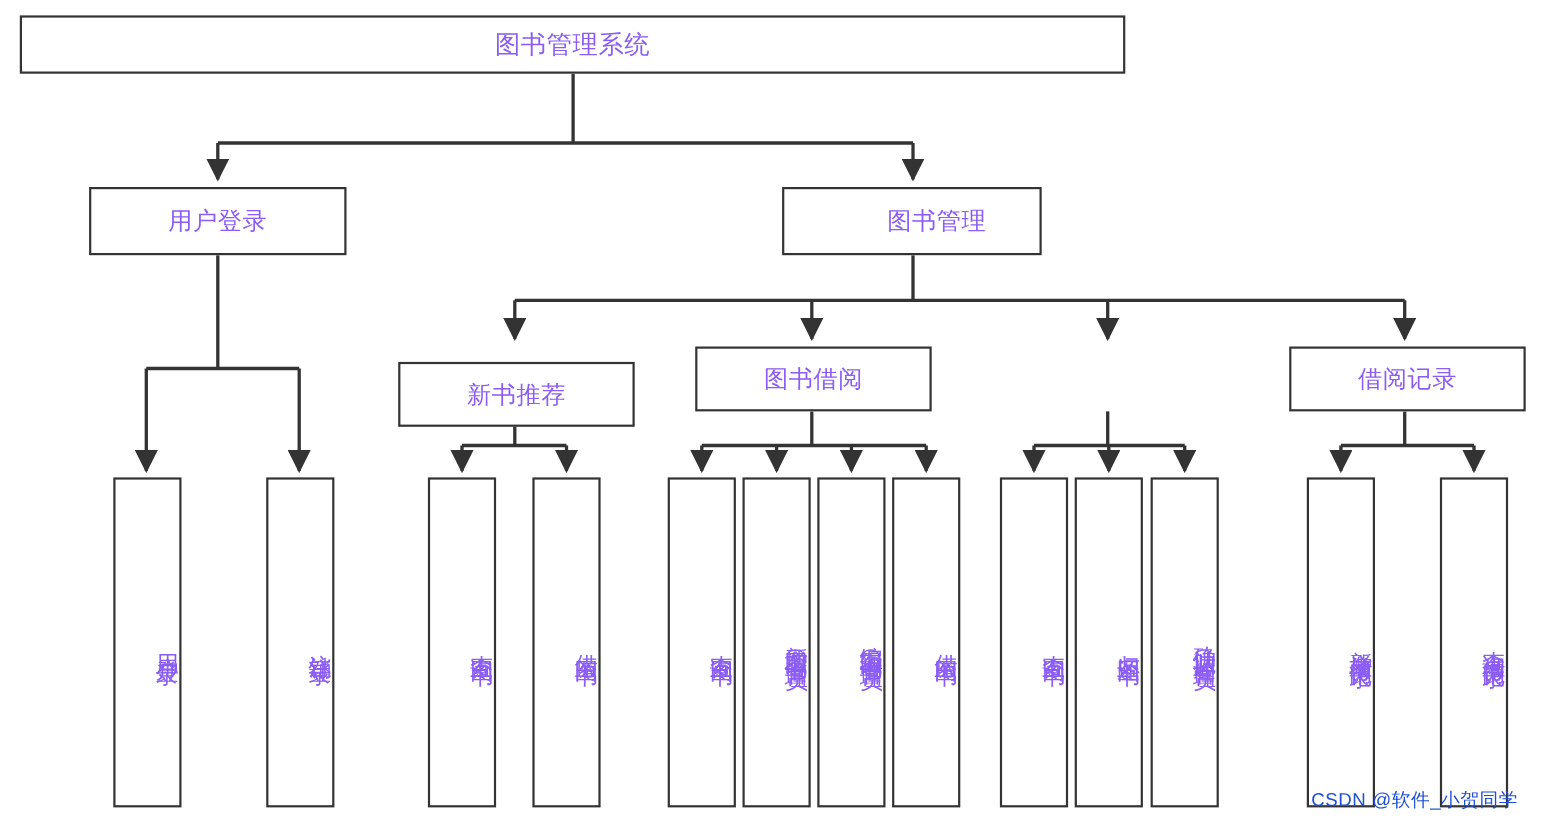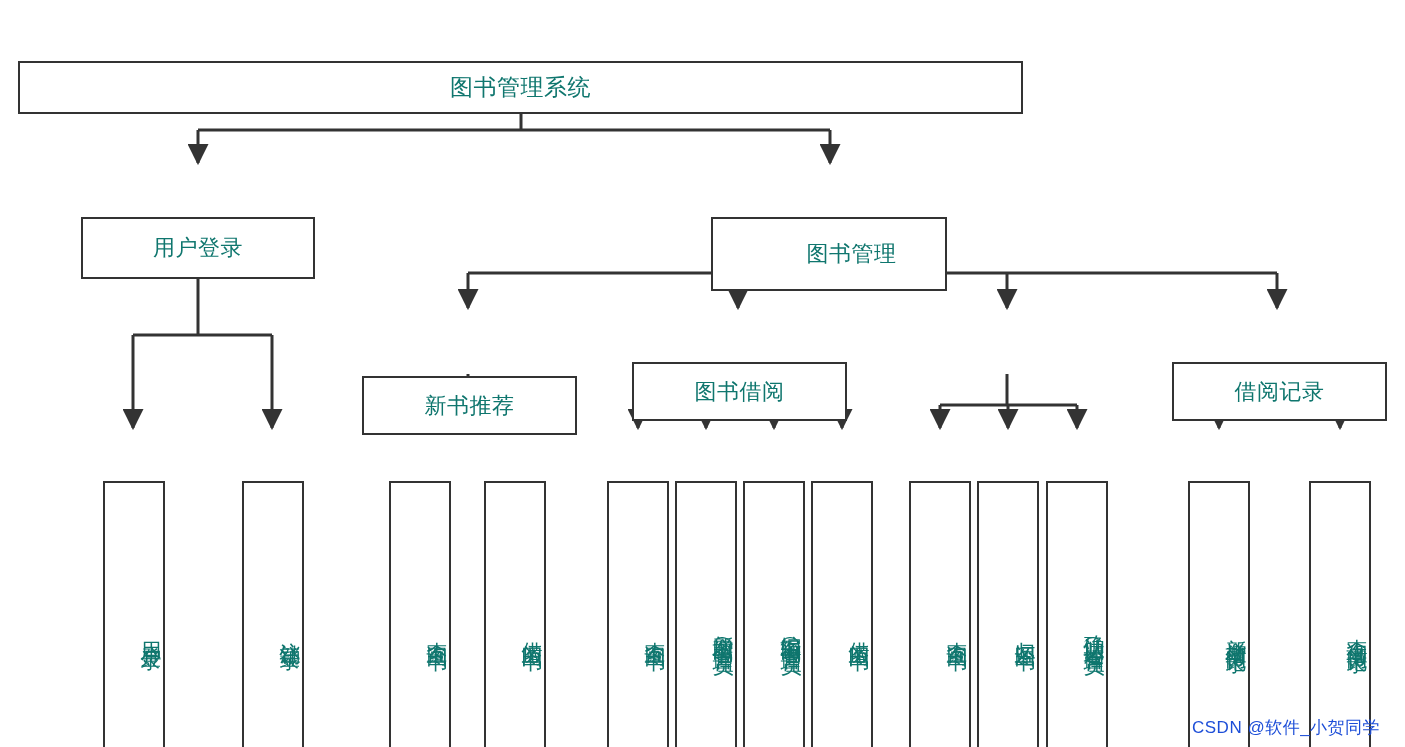--- a/index.html
+++ b/index.html
@@ -27,25 +27,24 @@
     pointer-events: none;
   }
   .node {
     position: absolute;
     box-sizing: border-box;
     border: 2px solid #333333;
     background: #ffffff;
     display: flex;
     align-items: center;
     justify-content: center;
-    color: #0f766e;
+    color: #8b5cf6;
     line-height: 1.18;
     text-align: center;
     z-index: 2;
-    margin-top: 47px;
   }
   .node.h {
     font-size: 22px;
     letter-spacing: 0.5px;
   }
   .node.root {
     font-size: 23px;
   }
   .node.v {
     font-size: 21px;
@@ -117,21 +116,21 @@
       <path d="M 1277 374 L 1277 405"></path>
       <path d="M 1219 405 L 1340 405"></path>
       <path d="M 1219 405 L 1219 428" marker-end="url(#arrow)"></path>
       <path d="M 1340 405 L 1340 428" marker-end="url(#arrow)"></path>
     </g>
   </svg>
 
   <div class="node h root" style="left:18px; top:14px; width:1005px; height:53px;">图书管理系统</div>
 
   <div class="node h" style="left:81px; top:170px; width:234px; height:62px;">用户登录</div>
-  <div class="node h" style="left:711px; top:170px; width:236px; height:74px;padding-left:45px;">图书管理</div>
+  <div class="node h" style="left:711px; top:170px; width:236px; height:62px;padding-left:45px;">图书管理</div>
 
   <div class="node h" style="left:362px; top:329px; width:215px; height:59px;">新书推荐</div>
   <div class="node h" style="left:632px; top:315px; width:215px; height:59px;">图书借阅</div>
   <div class="node h" style="left:1172px; top:315px; width:215px; height:59px;">借阅记录</div>
 
   <div class="node v" style="left:103px; top:434px; width:62px; height:300px;">用户登录</div>
   <div class="node v" style="left:242px; top:434px; width:62px; height:300px;">注销登录</div>
 
   <div class="node v" style="left:389px; top:434px; width:62px; height:300px;">查询图书</div>
   <div class="node v" style="left:484px; top:434px; width:62px; height:300px;">借阅图书</div>

